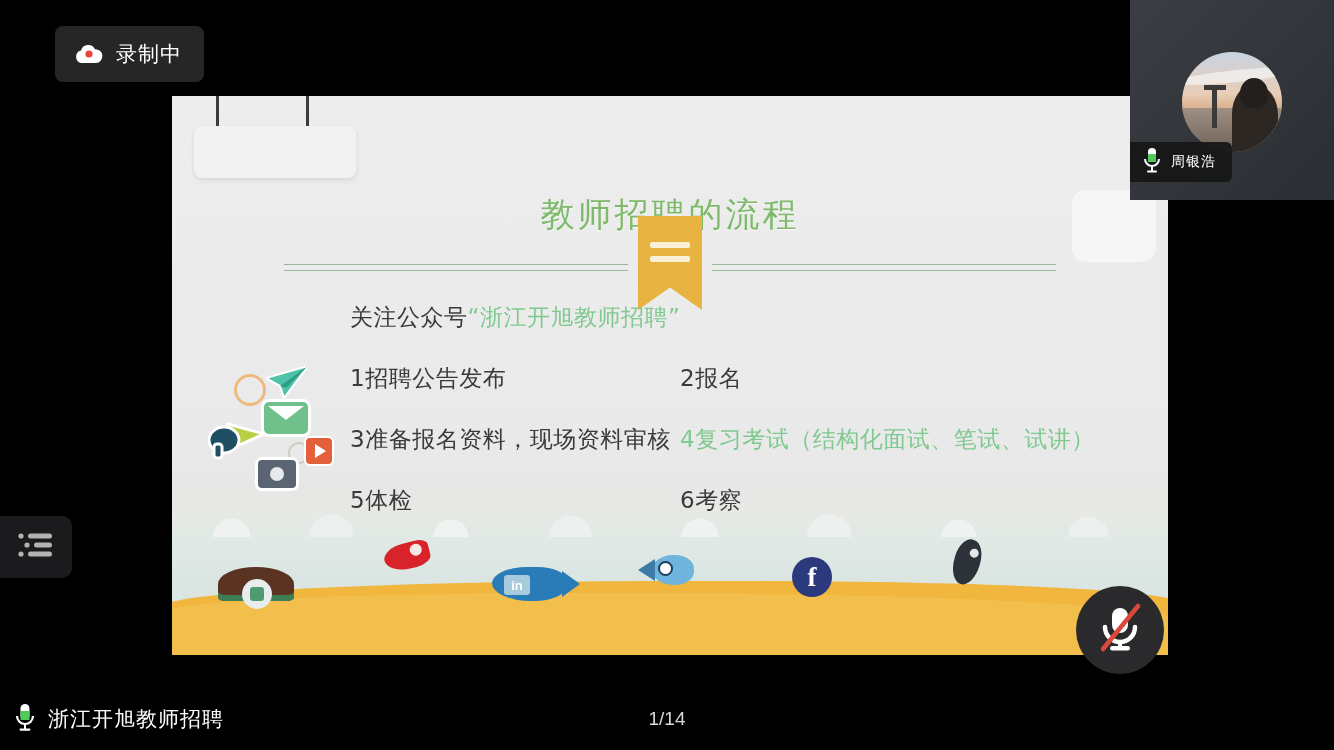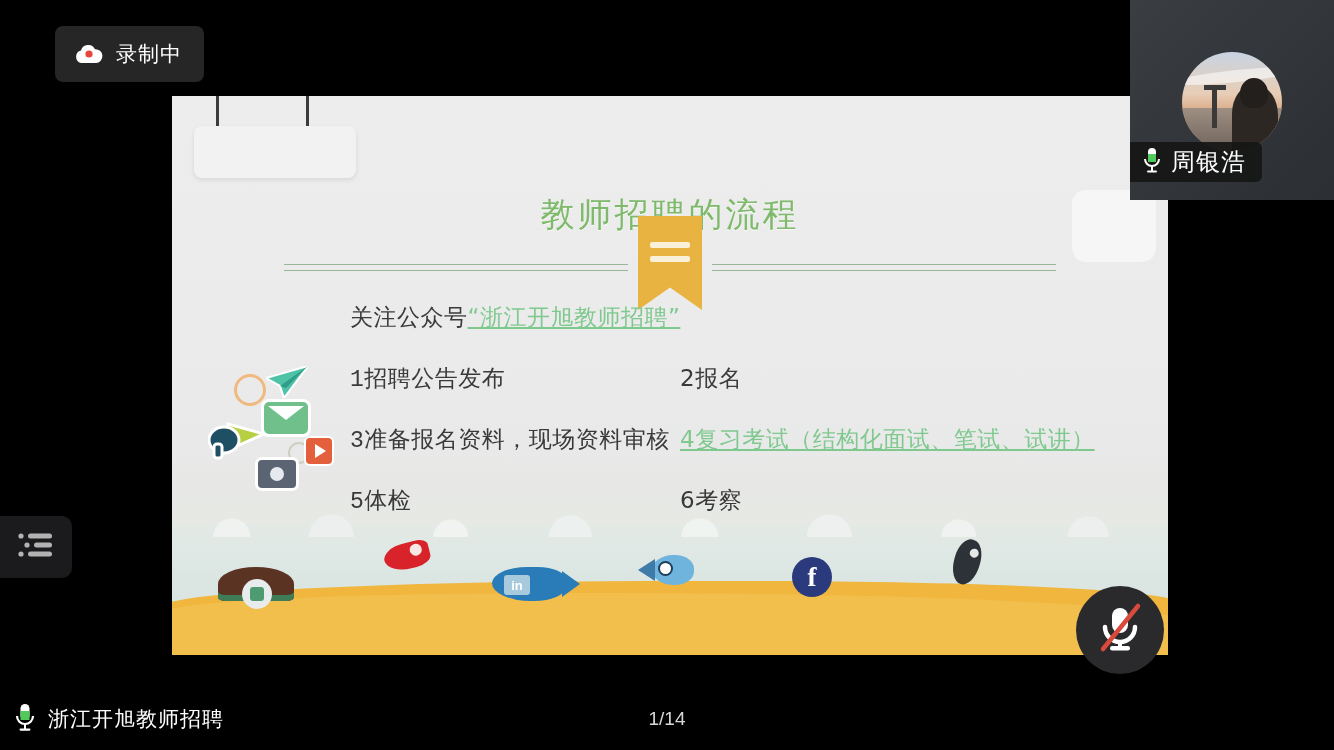--- a/index.html
+++ b/index.html
@@ -181,23 +181,23 @@
     right: 40px;
   }
   .body-line {
     font-size: 23px;
     color: #3a3a3a;
     font-family: "DejaVu Sans", "Liberation Sans", sans-serif;
     margin-bottom: 30px;
     white-space: nowrap;
     letter-spacing: .5px;
   }
-  .body-line .green { color: #7fc98f; text-decoration: underline; }
+  .body-line .green { color: #7fc98f; }
   .two-col { display: flex; }
-  .two-col .c1 { width: 330px; font-family: Liberation Mono, monospace; }
+  .two-col .c1 { width: 330px; }
   .two-col .c2 { }
 
   
   .icon-cluster { position: absolute; left: 34px; top: 268px; width: 130px; height: 130px; }
   .ic { position: absolute; }
   .ic-mega {
     left: 2px; top: 56px; width: 56px; height: 34px;
   }
   .ic-plane { left: 60px; top: 2px; }
   .ic-env {
@@ -405,21 +405,21 @@
     left: 0; bottom: 18px;
     height: 40px;
     background: rgba(22,22,22,.92);
     border-radius: 0 6px 6px 0;
     display: flex; align-items: center;
     gap: 9px;
     padding: 0 16px 0 12px;
   }
   #self-name-chip .name {
     color: #fff;
-    font-size: 24px;
+    font-size: 14px;
     letter-spacing: 1px;
     white-space: nowrap;
   }
 
   
   #list-button {
     position: absolute;
     left: 0; top: 516px;
     width: 72px; height: 62px;
     background: #1b1b1d;

